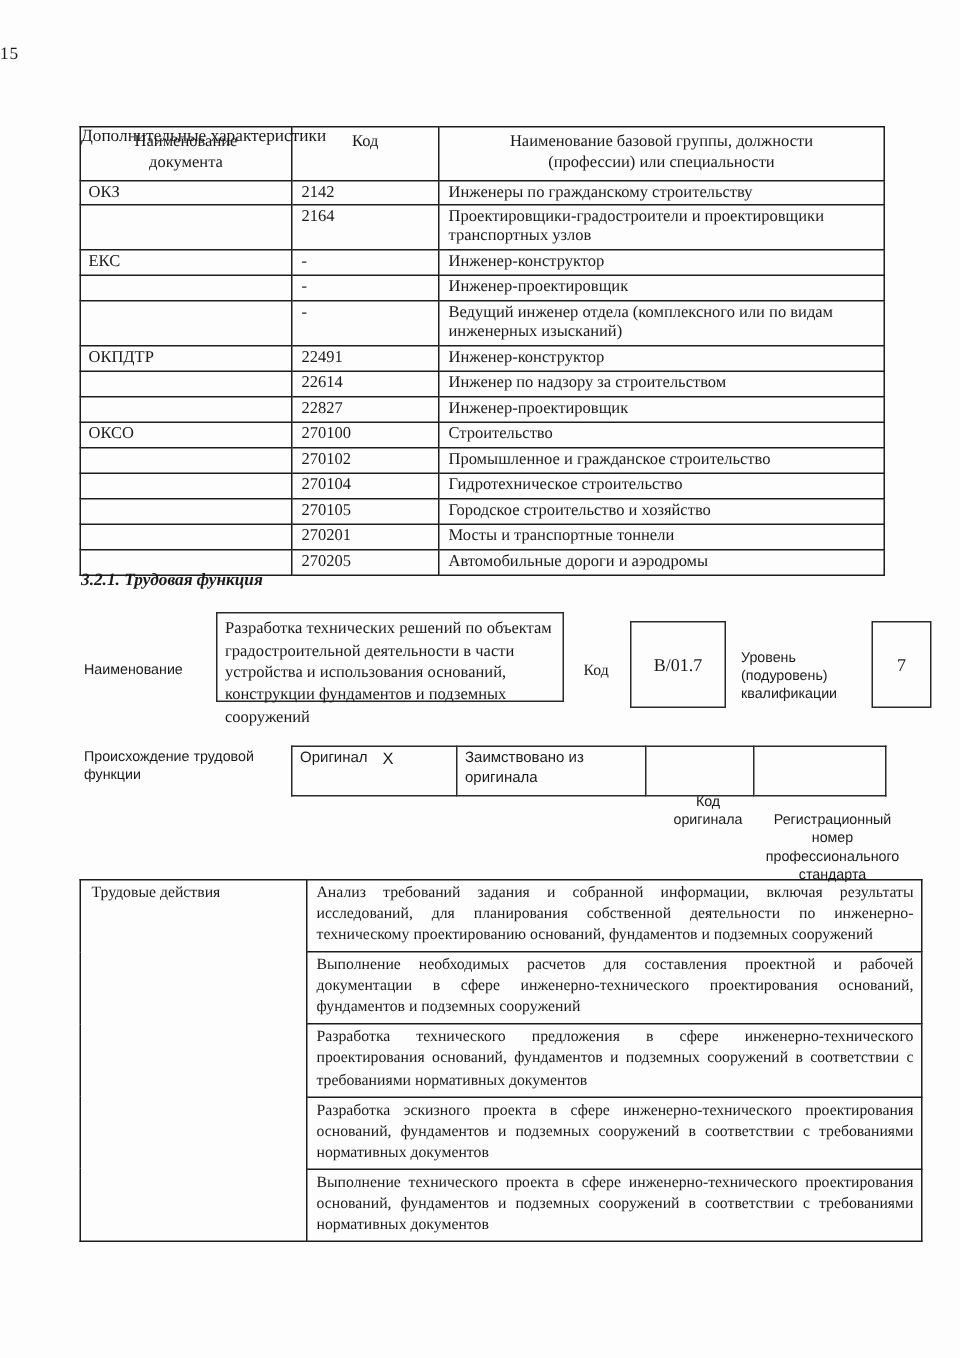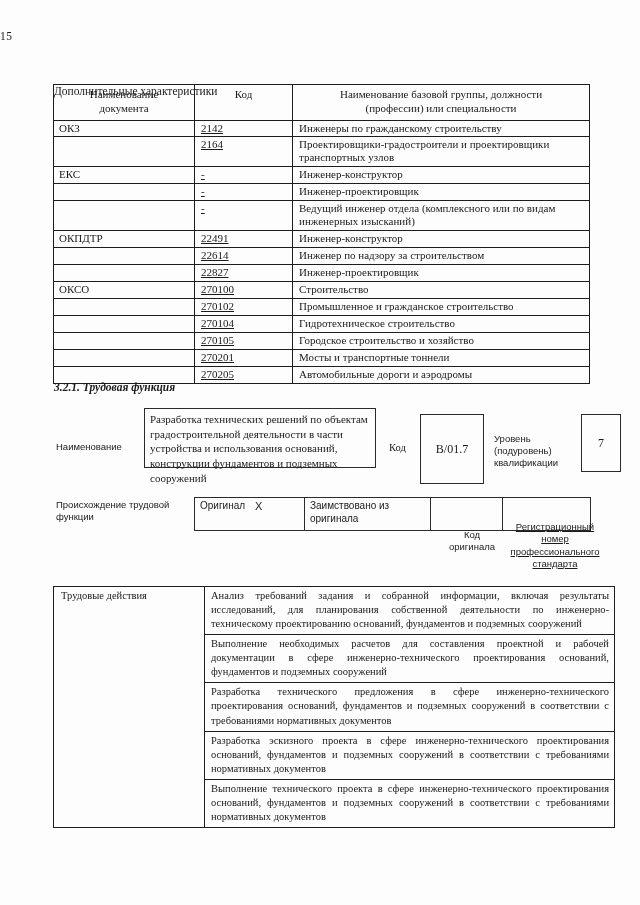--- a/index.html
+++ b/index.html
@@ -65,21 +65,20 @@
   #char-table th {
     text-align: center;
     padding: 3px 4px 4px 4px;
     line-height: 1.25;
   }
   #char-table td.doc-name {
     padding-left: 5px;
   }
   #char-table td.code-cell {
     padding-left: 6px;
-    text-decoration: underline;
   }
   #char-table td.group-cell {
     padding-left: 6px;
   }
   .col-doc   { width: 141px; }
   .col-code  { width: 98px; }
   .col-group { width: 297px; }
 
   
   #lf-heading {
@@ -125,21 +124,21 @@
     left: 335px;
     top: 33px;
     font-family: "Liberation Serif", "DejaVu Serif", serif;
     font-size: 10.5px;
   }
   #lf-code-box {
     position: absolute;
     left: 366px;
     top: 6px;
     width: 64px;
-    height: 70px;
+    height: 58px;
     border: 1px solid #2a2a2a;
     box-sizing: border-box;
     display: flex;
     align-items: center;
     justify-content: center;
     font-size: 12px;
   }
   #lf-level-label {
     left: 440px;
     top: 25px;
@@ -209,23 +208,22 @@
     font-family: "Liberation Sans", "DejaVu Sans", sans-serif;
     line-height: 1.3;
   }
   #code-orig-label {
     left: 382px;
     top: 32px;
     width: 72px;
   }
   #reg-num-label {
     left: 455px;
-    top: 24px;
+    top: 44px;
     width: 92px;
-    text-decoration: underline;
   }
 
   
   #actions-table {
     position: absolute;
     top: 586px;
     left: 53px;
     width: 536px;
     border-collapse: collapse;
     table-layout: fixed;

